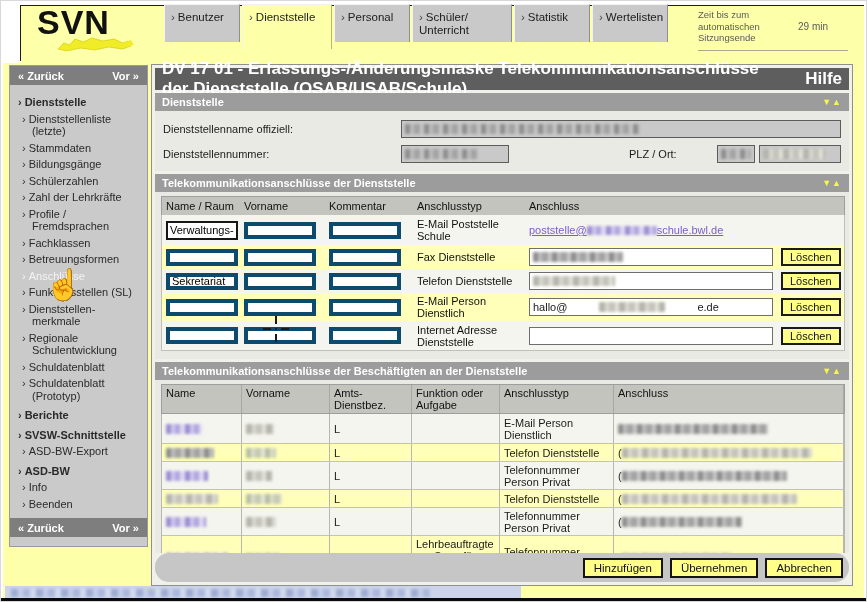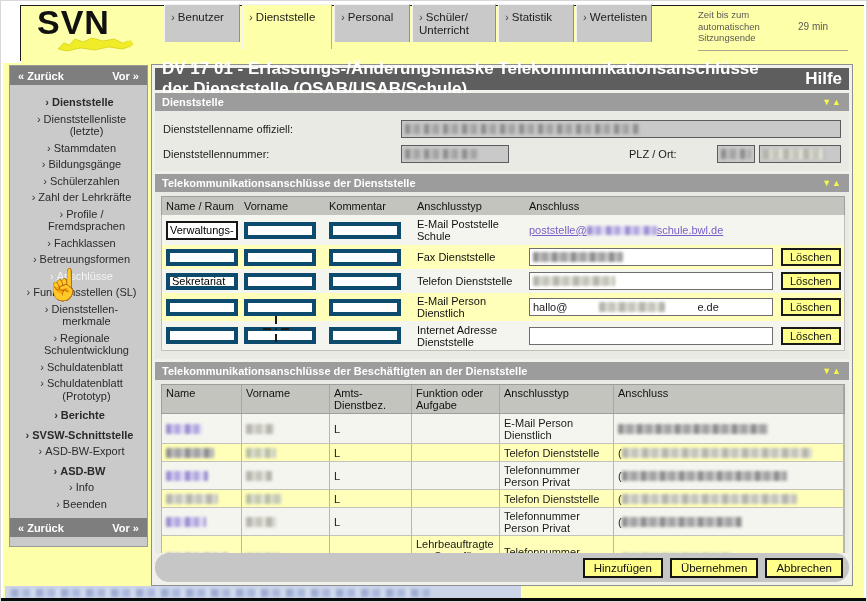--- a/index.html
+++ b/index.html
@@ -23,35 +23,35 @@
   .logo-lion { position:absolute; left:28px; top:30px; width:62px; height:20px; color:#f2ef2a;
     font-size:24px; line-height:20px; text-shadow:0 0 1px #b9b400; transform:scaleX(1.4); }
 
   .tabs { position:absolute; left:163px; top:3px; height:44px; display:flex; }
   .tab {
     background:#c9c9c9; border-left:1px solid #f2f2f2; border-top:1px solid #f2f2f2;
     border-right:1px solid #8f8f8f; margin-right:2px; padding:6px 8px 4px 6px;
     width:76px; height:38px; font-size:11.5px; color:#1c1c1c; cursor:pointer; line-height:13px;
   }
   .tab .chev { color:#444; margin-right:3px; }
-  .tab.wide { width:84px; }
+  .tab.wide { width:100px; }
   .tab.active { background:#feffa9; height:45px; border-right:1px solid #b9b96a; width:90px; }
 
   .session {
     position:absolute; right:18px; top:8px; width:150px; display:flex; gap:8px;
     color:#5a5a5a; font-size:9.5px; line-height:11.5px;
     border-bottom:1px solid #a9a98a; padding-bottom:6px;
   }
   .session .lbl { width:92px; }
   .session .val { font-size:10px; align-self:center; white-space:nowrap; }
 
   
   .sidebar {
     position:absolute; left:8px; top:64px; width:139px; height:482px;
-    background:#cacaca; border:1px solid #9a9a9a; overflow:hidden;text-align:center;
+    background:#cacaca; border:1px solid #9a9a9a; overflow:hidden;
   }
   .sb-nav {
     height:19px; background:#7e7e7e; color:#fff; font-weight:bold; font-size:11px;
     display:flex; justify-content:space-between; align-items:center; padding:0 8px;
   }
   .sb-nav span { cursor:pointer; }
   .sb-items { padding:6px 4px 4px 6px; }
   .sb-item { padding:2px 2px 2px 16px; text-indent:-10px; color:#2a2a2a; line-height:12.5px; cursor:pointer; }
   .sb-item .chev { margin-right:3px; color:#333; }
   .sb-item.bold { font-weight:bold; padding-left:10px; text-indent:-8px; margin-top:3px; }

